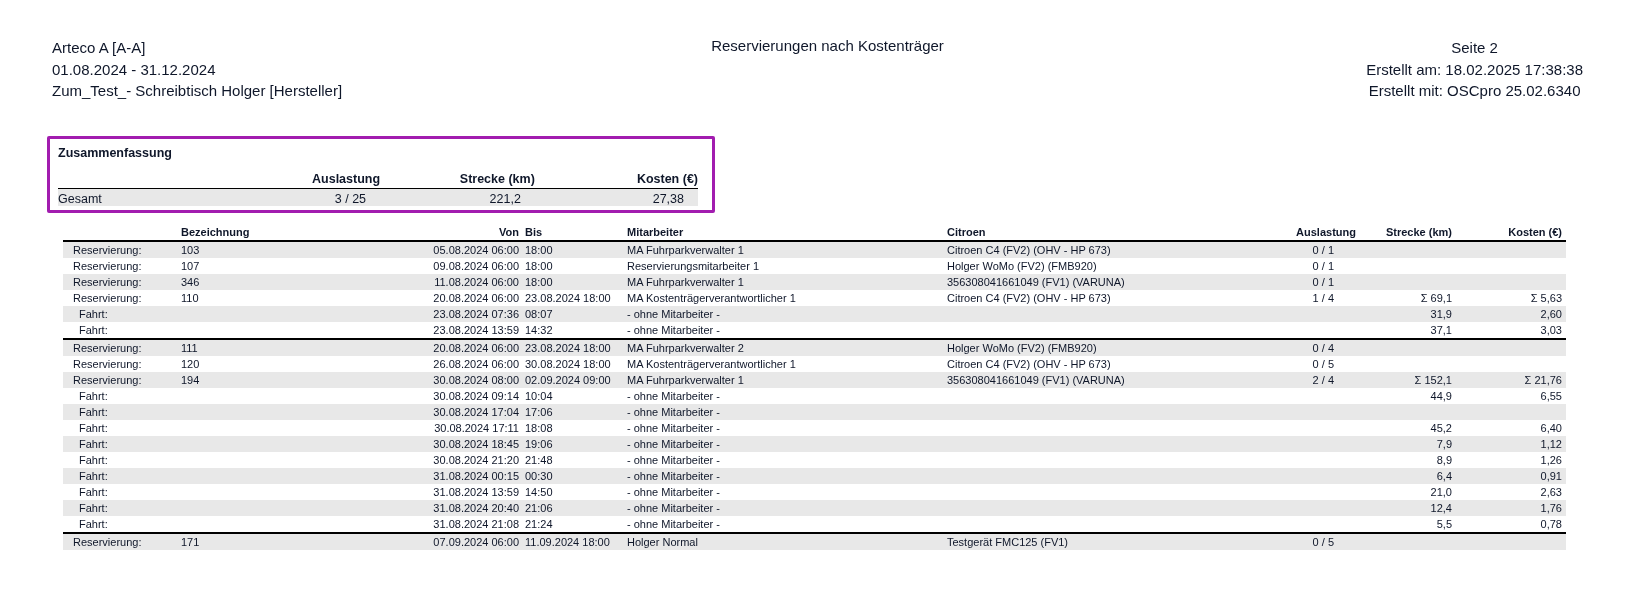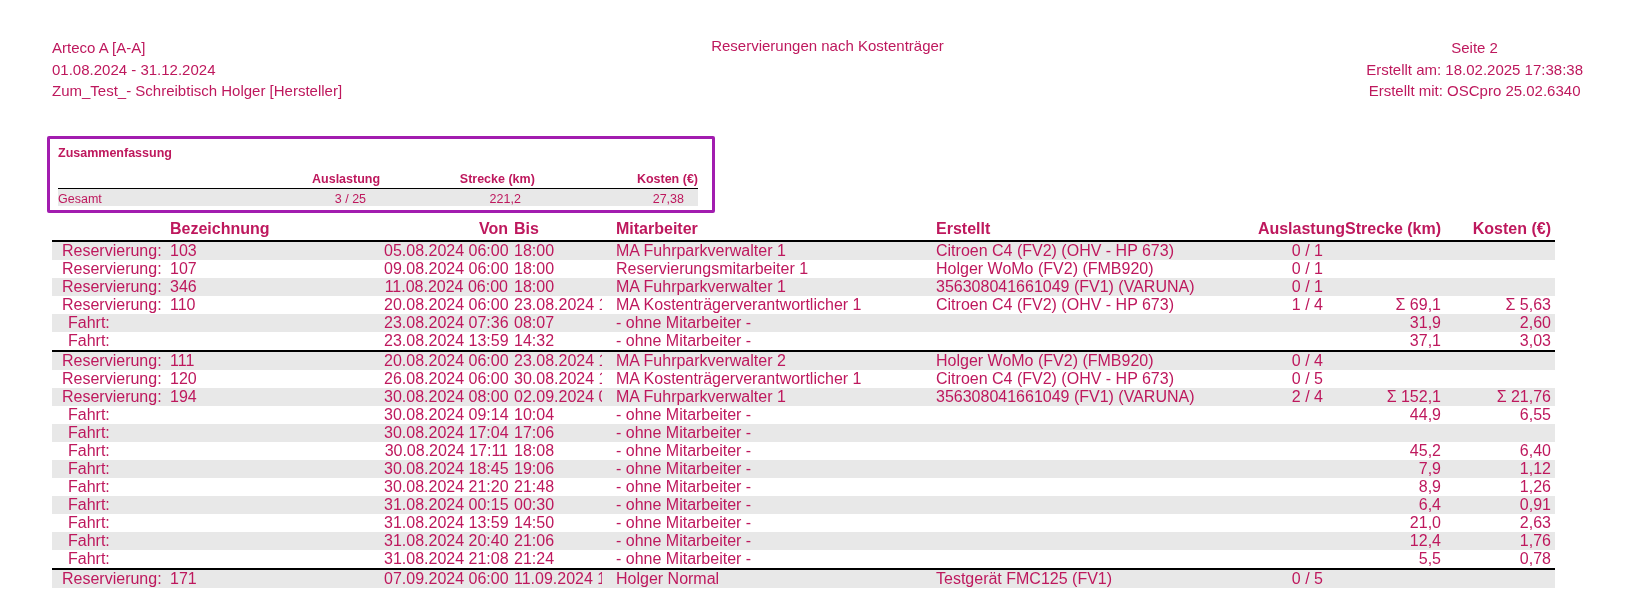--- a/index.html
+++ b/index.html
@@ -1,37 +1,37 @@
 <!DOCTYPE html>
 <html><head>
 <meta charset="utf-8">
 <style>
   html,body{margin:0;padding:0;background:#fff;}
   .page{
     position:relative;width:1635px;height:603px;background:#ffffff;
-    font-family:"Liberation Sans",sans-serif;color:#be185d;overflow:hidden;
+    font-family:"Liberation Sans",sans-serif;color:#0f172a;overflow:hidden;
   }
   
   .hdr-left{position:absolute;left:52px;top:37px;font-size:15px;line-height:21.5px;white-space:nowrap;}
   .hdr-center{position:absolute;left:0;top:37px;width:1655px;text-align:center;font-size:15px;white-space:nowrap;}
   .hdr-right{position:absolute;right:52px;top:37px;font-size:15px;line-height:21.5px;text-align:center;white-space:nowrap;}
   
   .summary-box{
     position:absolute;left:47px;top:136px;width:640px;height:66px;
     border:3px solid #a21caf;border-radius:2px;padding:5px 14px 0 8px;
   }
   .summary-title{font-size:12.5px;font-weight:bold;margin:2px 0 12px 0;}
   table{border-collapse:collapse;table-layout:fixed;}
   .summary-table{width:100%;font-size:12.5px;}
   .summary-table th{font-weight:bold;text-align:right;padding:0 0 2px 0;border-bottom:1.5px solid #000;}
   .summary-table th.lbl{text-align:left;}
   .summary-table td{text-align:right;padding:3px 14px 0 0;}
   .summary-table td.lbl{text-align:left;padding:3px 0 0 0;margin-left:30px;}
   
-  .main-table{position:absolute;left:52px;top:219px;width:1503px;font-size:16px;}
+  .main-table{position:absolute;left:63px;top:219px;width:1503px;font-size:11px;}
   .main-table th{font-weight:bold;height:19px;vertical-align:bottom;padding:0 0 2px 0;border-bottom:2px solid #000;white-space:nowrap;}
   .main-table td{height:16px;vertical-align:middle;padding:0;white-space:nowrap;overflow:hidden;}
   .main-table .al{text-align:left;}
   .main-table th.c-id, .main-table td.c-id{text-align:left;padding-left:6px;}
   .main-table td.c-type{padding-left:10px;}
   .fahrt-row td.c-type{padding-left:16px;}
   .main-table th.c-von, .main-table td.c-von{text-align:right;padding-right:6px;}
   .main-table th.c-bis, .main-table td.c-bis{text-align:left;padding-right:8px;}
   .main-table th.c-mit, .main-table td.c-mit,
   .main-table th.c-fzg, .main-table td.c-fzg{text-align:left;padding-left:14px;}
@@ -100,21 +100,21 @@
         <col style="width:100px">
         <col style="width:110px">
     </colgroup>
     <thead>
       <tr>
         <th class="al"></th>
         <th class="c-id">Bezeichnung</th>
         <th class="c-von">Von</th>
         <th class="c-bis">Bis</th>
         <th class="c-mit">Mitarbeiter</th>
-        <th class="c-fzg">Erstellt</th>
+        <th class="c-fzg">Citroen</th>
         <th class="c-aus">Auslastung</th>
         <th class="c-str">Strecke (km)</th>
         <th class="c-kos">Kosten (€)</th>
       </tr>
     </thead>
     <tbody id="rows-body">
         <tr>
       <td class="c-type">Reservierung:</td>
       <td class="c-id">103</td>
       <td class="c-von">05.08.2024 06:00</td>

